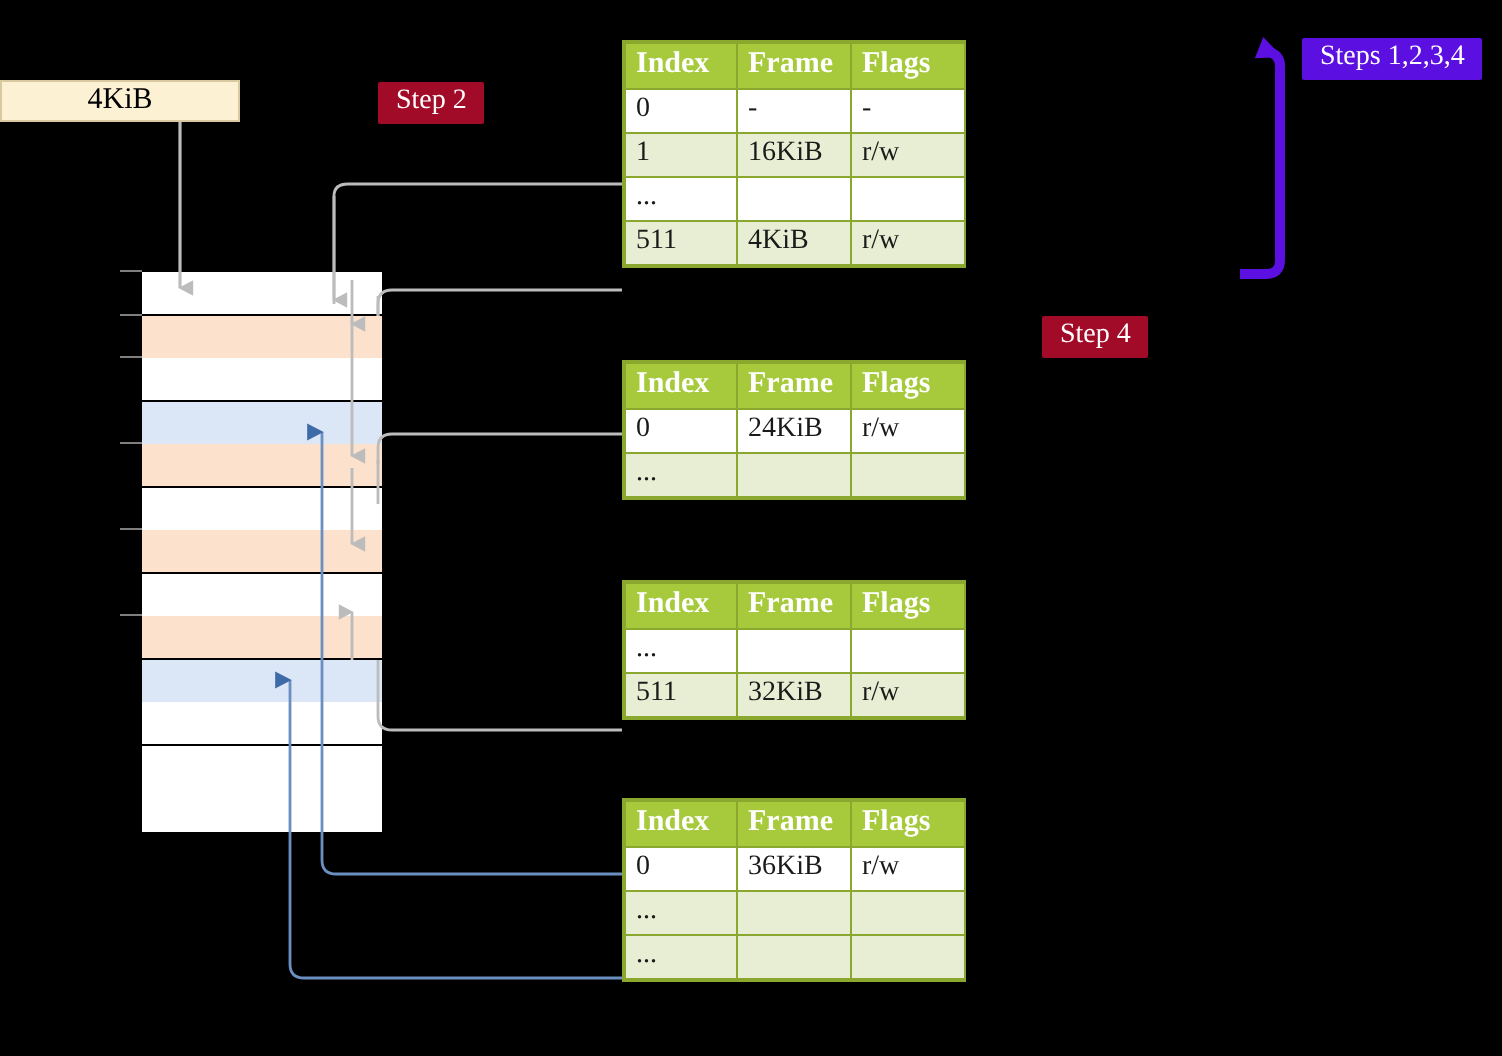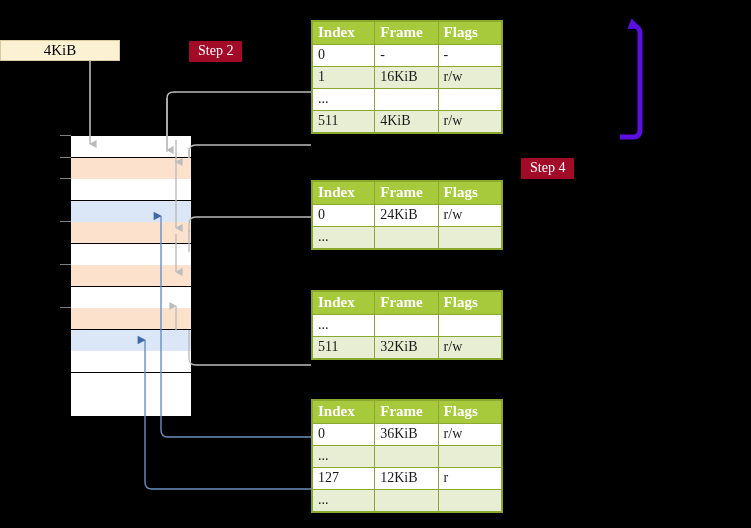--- a/index.html
+++ b/index.html
@@ -106,21 +106,21 @@
     left: 60px;
     width: 11px;
     height: 0;
     border-top: 1px solid #7f7f7f;
     z-index: 4;
   }
 
   
   .ptable {
     position: absolute;
-    width: 192px;
+    width: 172px;
     z-index: 6;
     border-collapse: collapse;
     background: #ffffff;
     border: 1px solid #8aa82e;
     box-sizing: border-box;
   }
   .ptable table {
     border-collapse: collapse;
     width: 100%;
     table-layout: fixed;
@@ -163,20 +163,23 @@
 <body>
 
 <div id="stage">
 
   <div class="size-label">
     <span>4KiB</span>
   </div>
 
   <div class="badge crimson" id="badge-step0">
     <span>Step 2</span>
+  </div>
+  <div class="badge violet" id="badge-steps1234">
+    <span>Steps 1,2,3,4</span>
   </div>
   <div class="badge crimson" id="badge-step4">
     <span>Step 4</span>
   </div>
 
   <div class="mem-col" id="mem-col">
       <div class="mem-cell white" style="top: 0px;"></div>
       <div class="mem-cell orange" style="top: 21.5px;"></div>
       <div class="mem-cell white" style="top: 43px;"></div>
       <div class="mem-cell blue" style="top: 64.5px;"></div>
@@ -314,25 +317,20 @@
           <tr class="row-odd">
             <td>0</td>
             <td>36KiB</td>
             <td>r/w</td>
           </tr>
           <tr class="row-even">
             <td>...</td>
             <td></td>
             <td></td>
           </tr>
-          <tr class="row-odd">
-            <td>127</td>
-            <td>12KiB</td>
-            <td>r</td>
-          </tr>
           <tr class="row-even">
             <td>...</td>
             <td></td>
             <td></td>
           </tr>
         </tbody>
     </table>
   </div>
 
   <svg id="wires" viewBox="0 0 751 528" xmlns="http://www.w3.org/2000/svg">

